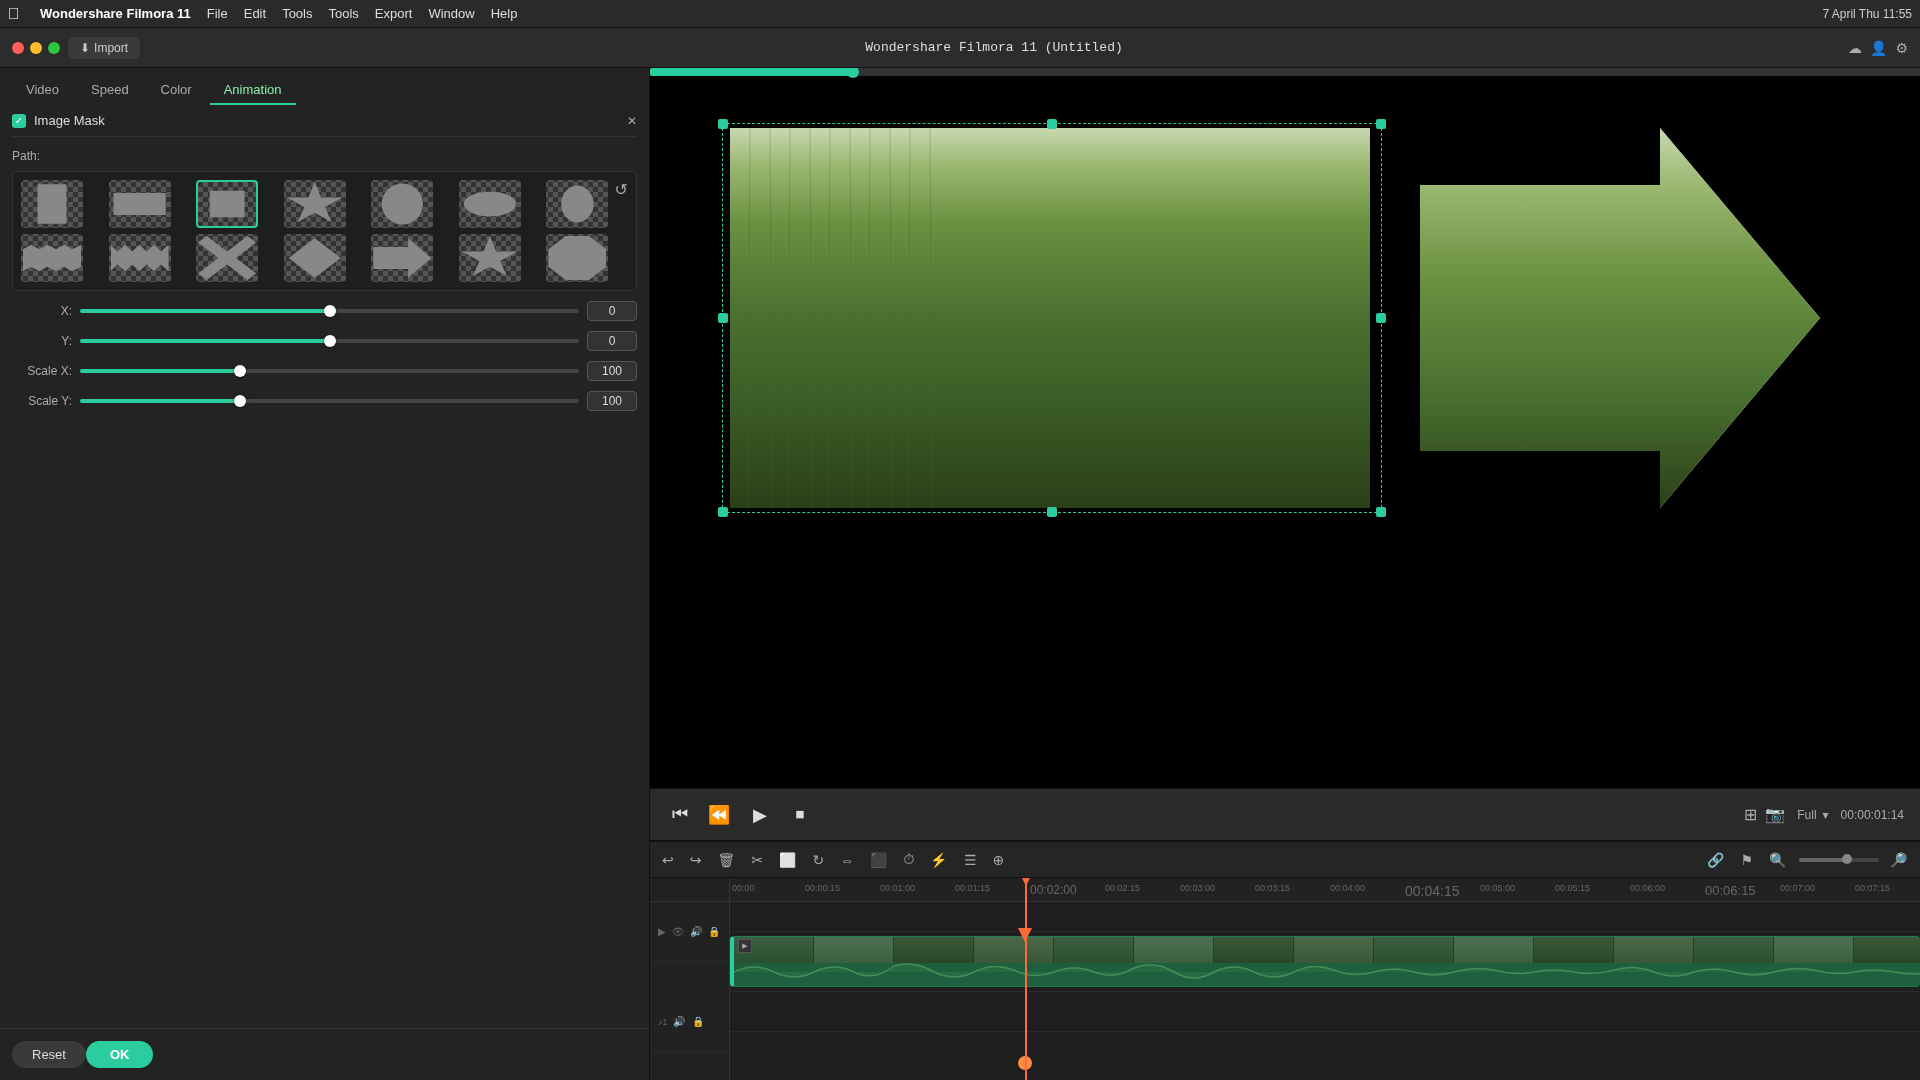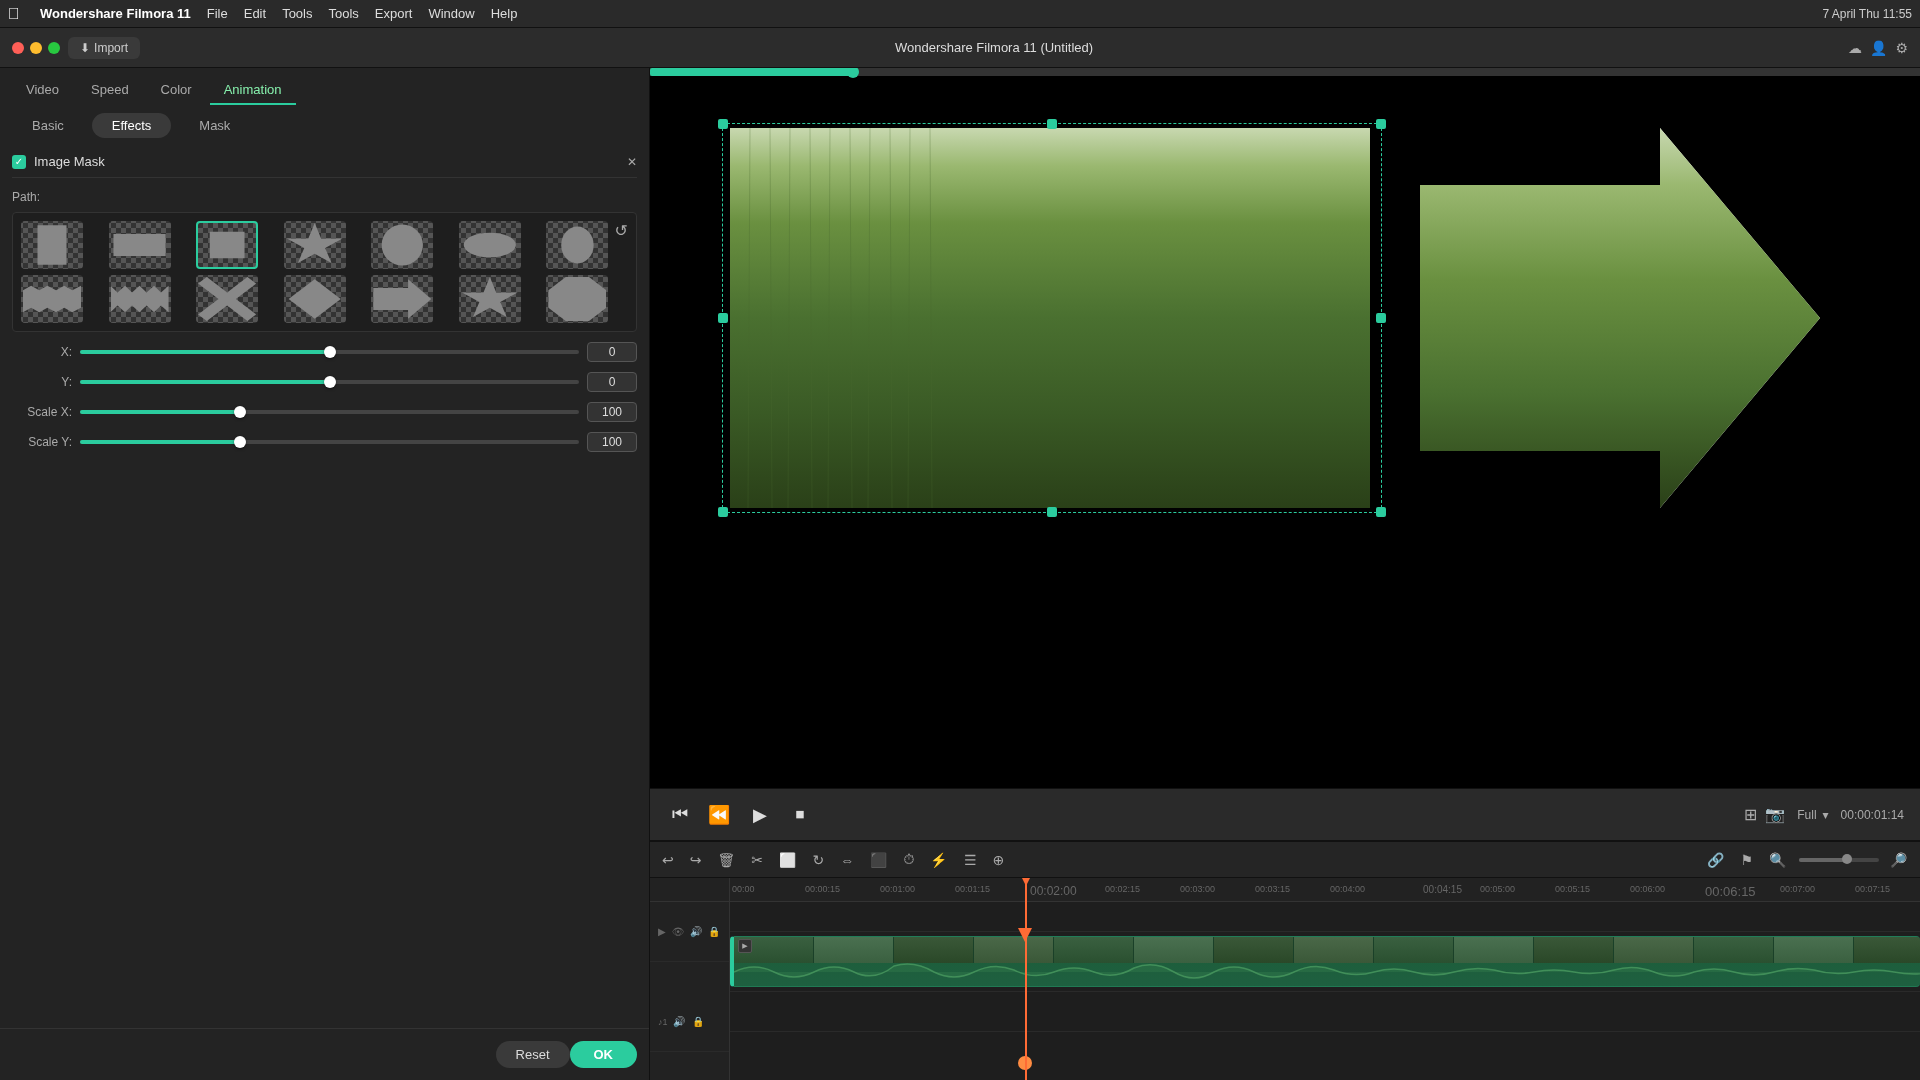--- a/index.html
+++ b/index.html
@@ -63,20 +63,21 @@
       display: flex;
       align-items: center;
       gap: 4px;
     }
     .toolbar-title {
       flex: 1;
       text-align: center;
       font-size: 13px;
       color: #ddd;
       font-weight: 500;
+      font-family: Liberation Mono, monospace;
     }
     .toolbar-icons { display: flex; gap: 8px; align-items: center; color: #aaa; font-size: 14px; }
 
     
     .content-area {
       display: flex;
       flex: 1;
       overflow: hidden;
     }
 
@@ -252,21 +253,21 @@
       border-radius: 4px;
       color: #ddd;
       font-size: 12px;
       padding: 2px 6px;
       text-align: center;
     }
 
     
     .panel-buttons {
       display: flex;
-      justify-content: flex-end;
+      justify-content: flex-start;
       padding: 12px;
       border-top: 1px solid #333;
     }
     .btn-reset {
       background: #3a3a3a;
       border: none;
       border-radius: 16px;
       color: #ddd;
       padding: 6px 20px;
       cursor: pointer;
@@ -476,25 +477,20 @@
 
     <div class="left-panel">
 
       <div class="panel-tabs">
         <div class="panel-tab">Video</div>
         <div class="panel-tab">Speed</div>
         <div class="panel-tab">Color</div>
         <div class="panel-tab active">Animation</div>
       </div>
 
-      <div class="sub-tabs">
-        <button class="sub-tab">Basic</button>
-        <button class="sub-tab active">Effects</button>
-        <button class="sub-tab">Mask</button>
-      </div>
 
       <div class="mask-panel">
 
         <div class="panel-section-header">
           <div class="panel-section-title">
             <div class="checkbox">✓</div>
             <span>Image Mask</span>
           </div>
           <span style="color:#aaa; cursor:pointer;">✕</span>
         </div>
@@ -740,21 +736,21 @@
               <div style="position:absolute; left:0; right:0; bottom:2px; display:flex; overflow:hidden; gap:0;">
                 <span style="min-width:75px; color:#666; font-size:9px; padding-left:2px;">00:00</span>
                 <span style="min-width:75px; color:#666; font-size:9px;">00:00:15</span>
                 <span style="min-width:75px; color:#666; font-size:9px;">00:01:00</span>
                 <span style="min-width:75px; color:#666; font-size:9px;">00:01:15</span>
                 <span style="min-width:75px; color:#666; font-size:12px;">00:02:00</span>
                 <span style="min-width:75px; color:#666; font-size:9px;">00:02:15</span>
                 <span style="min-width:75px; color:#666; font-size:9px;">00:03:00</span>
                 <span style="min-width:75px; color:#666; font-size:9px;">00:03:15</span>
                 <span style="min-width:75px; color:#666; font-size:9px;">00:04:00</span>
-                <span style="min-width:75px; color:#666; font-size:10px;text-align:center;">00:04:15</span>
+                <span style="min-width:75px; color:#666; font-size:14px;">00:04:15</span>
                 <span style="min-width:75px; color:#666; font-size:9px;">00:05:00</span>
                 <span style="min-width:75px; color:#666; font-size:9px;">00:05:15</span>
                 <span style="min-width:75px; color:#666; font-size:9px;">00:06:00</span>
                 <span style="min-width:75px; color:#666; font-size:13px;">00:06:15</span>
                 <span style="min-width:75px; color:#666; font-size:9px;">00:07:00</span>
                 <span style="min-width:75px; color:#666; font-size:9px;">00:07:15</span>
 
               </div>
             </div>
 

